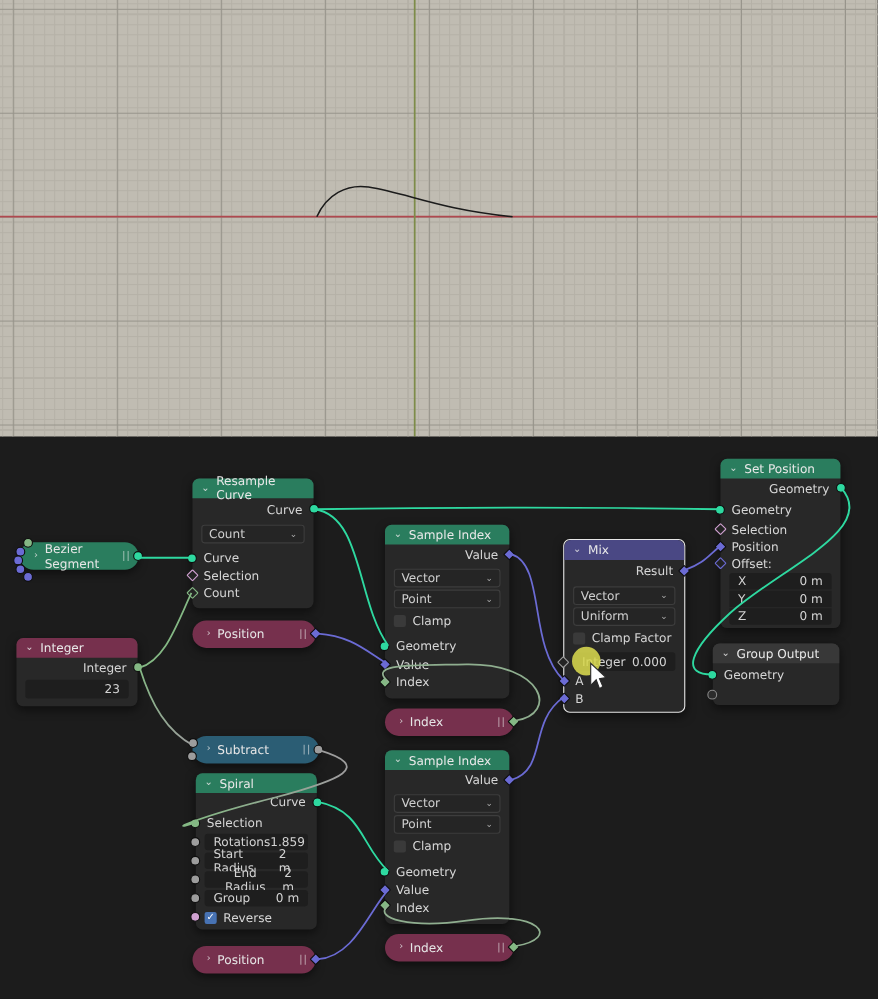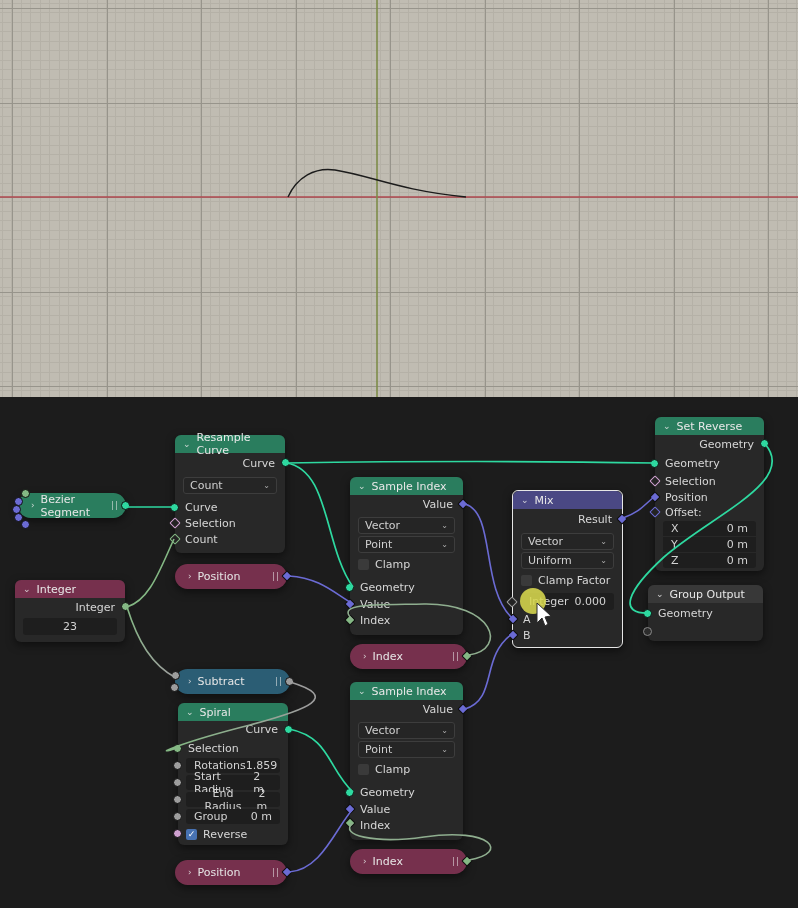--- a/index.html
+++ b/index.html
@@ -106,21 +106,21 @@
     </div>
 
     <div class="node" style="left:15px; top:183px; width:110px; height:62px;">
       <div class="hdr" style="background:#76304d;">
         <span class="chev">⌄</span>
         <span>Integer</span>
       </div>
       <div class="row out" style="top:19px;">
         <span>Integer</span>
       </div>
-      <div class="field" style="top:38px; justify-content:center;">
+      <div class="field" style="top:38px; justify-content:flex-end;">
         <span>23</span>
       </div>
       <span class="sock" style="right:-5px; top:22px; background:#84b884;"></span>
     </div>
 
     <div class="pill" style="left:175px; top:167px; width:112px; background:#76304d;">
       <span class="chev">›</span>
       <span>Position</span>
       <span class="grip"></span>
       <span class="dia" style="right:-4px; top:8px; background:#6b6bd4;"></span>
@@ -249,21 +249,21 @@
         </div>
       <span class="dia" style="right:-4px; top:24px; background:#6b6bd4;"></span>
       <span class="dia hollow" style="left:-5px; top:107px; border-color:#9d9d9d;"></span>
       <span class="dia" style="left:-4px; top:124px; background:#6b6bd4;"></span>
       <span class="dia" style="left:-4px; top:140px; background:#6b6bd4;"></span>
     </div>
 
     <div class="node" style="left:655px; top:20px; width:109px; height:154px;">
       <div class="hdr" style="background:#2a7d5e;">
         <span class="chev">⌄</span>
-        <span>Set Reverse</span>
+        <span>Set Position</span>
       </div>
       <div class="row out" style="top:19px;">
           <span>Geometry</span>
         </div>
       <div class="row" style="top:38px;">
           <span>Geometry</span>
         </div>
       <div class="row" style="top:56px;">
           <span>Selection</span>
         </div>

